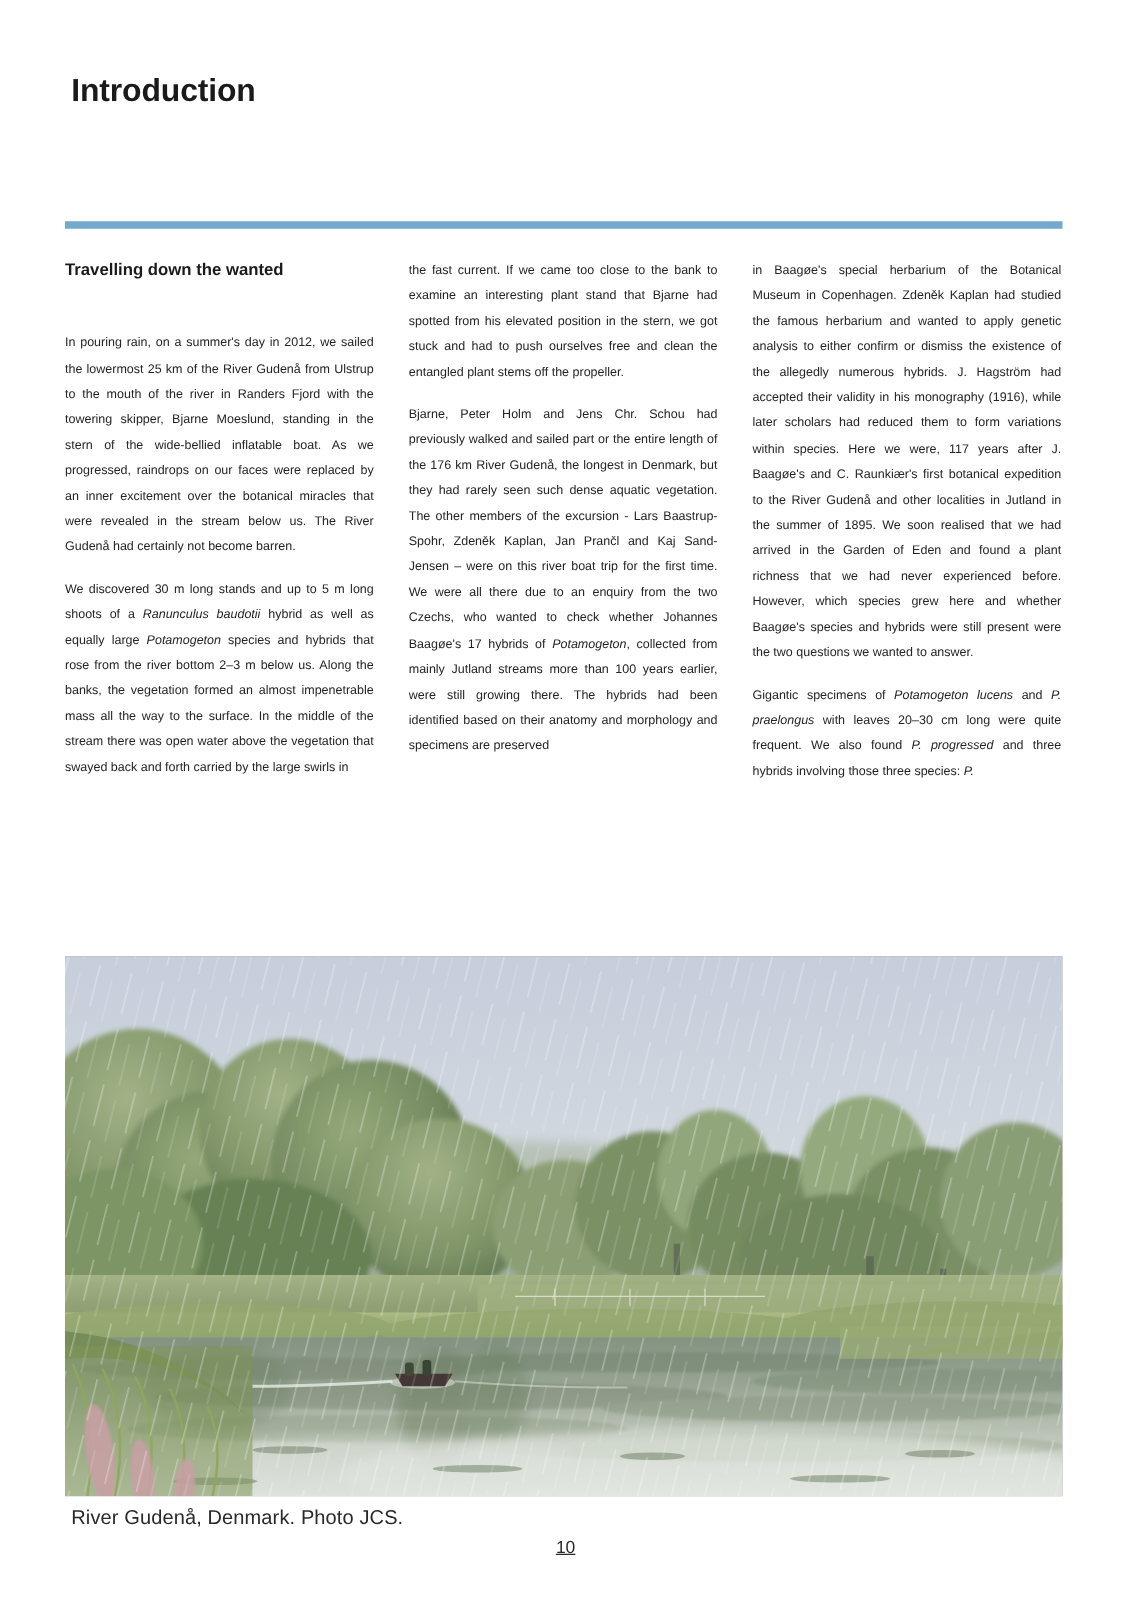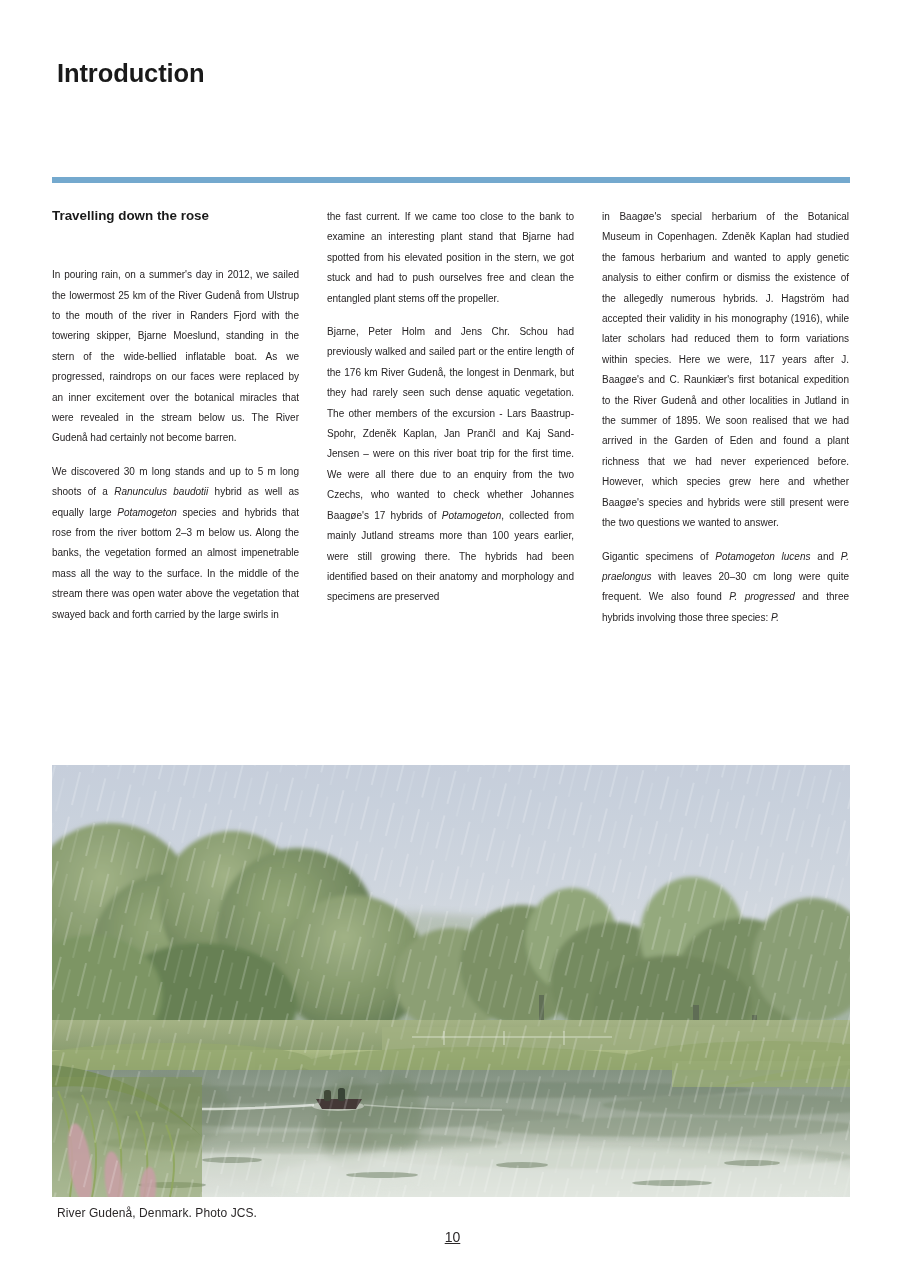--- a/index.html
+++ b/index.html
@@ -92,21 +92,21 @@
   }
   .photo {
     position: absolute;
     inset: 0;
   }
 
   .caption {
     position: absolute;
     left: 57px;
     top: 1206px;
-    font-size: 12px;
+    font-size: 16px;
     color: #2b2829;
     letter-spacing: 0.1px;
   }
 
   .page-number {
     position: absolute;
     left: 0;
     top: 1229px;
     width: 905px;
     text-align: center;
@@ -120,21 +120,21 @@
 
 <div class="page">
 
   <div class="chapter-title">Introduction</div>
 
   <div class="title-rule"></div>
 
   <div class="columns">
 
     <div class="col col-1">
-      <div class="section-head">Travelling down the rose</div>
+      <div class="section-head">Travelling down the wanted</div>
       <p class="para">In pouring rain, on a summer's day in 2012, we sailed the lowermost 25 km of the River Gudenå from Ulstrup to the mouth of the river in Randers Fjord with the towering skipper, Bjarne Moeslund, standing in the stern of the wide-bellied inflatable boat. As we progressed, raindrops on our faces were replaced by an inner excitement over the botanical miracles that were revealed in the stream below us. The River Gudenå had certainly not become barren.</p>
       <p class="para">We discovered 30 m long stands and up to 5 m long shoots of a <i>Ranunculus baudotii</i> hybrid as well as equally large <i>Potamogeton</i> species and hybrids that rose from the river bottom 2–3 m below us. Along the banks, the vegetation formed an almost impenetrable mass all the way to the surface. In the middle of the stream there was open water above the vegetation that swayed back and forth carried by the large swirls in</p>
     </div>
 
     <div class="col col-2">
       <p class="para">the fast current. If we came too close to the bank to examine an interesting plant stand that Bjarne had spotted from his elevated position in the stern, we got stuck and had to push ourselves free and clean the entangled plant stems off the propeller.</p>
       <p class="para">Bjarne, Peter Holm and Jens Chr. Schou had previously walked and sailed part or the entire length of the 176 km River Gudenå, the longest in Denmark, but they had rarely seen such dense aquatic vegetation. The other members of the excursion - Lars Baastrup-Spohr, Zdeněk Kaplan, Jan Prančl and Kaj Sand-Jensen – were on this river boat trip for the first time. We were all there due to an enquiry from the two Czechs, who wanted to check whether Johannes Baagøe's 17 hybrids of <i>Potamogeton</i>, collected from mainly Jutland streams more than 100 years earlier, were still growing there. The hybrids had been identified based on their anatomy and morphology and specimens are preserved</p>
     </div>
 
     <div class="col col-3">

